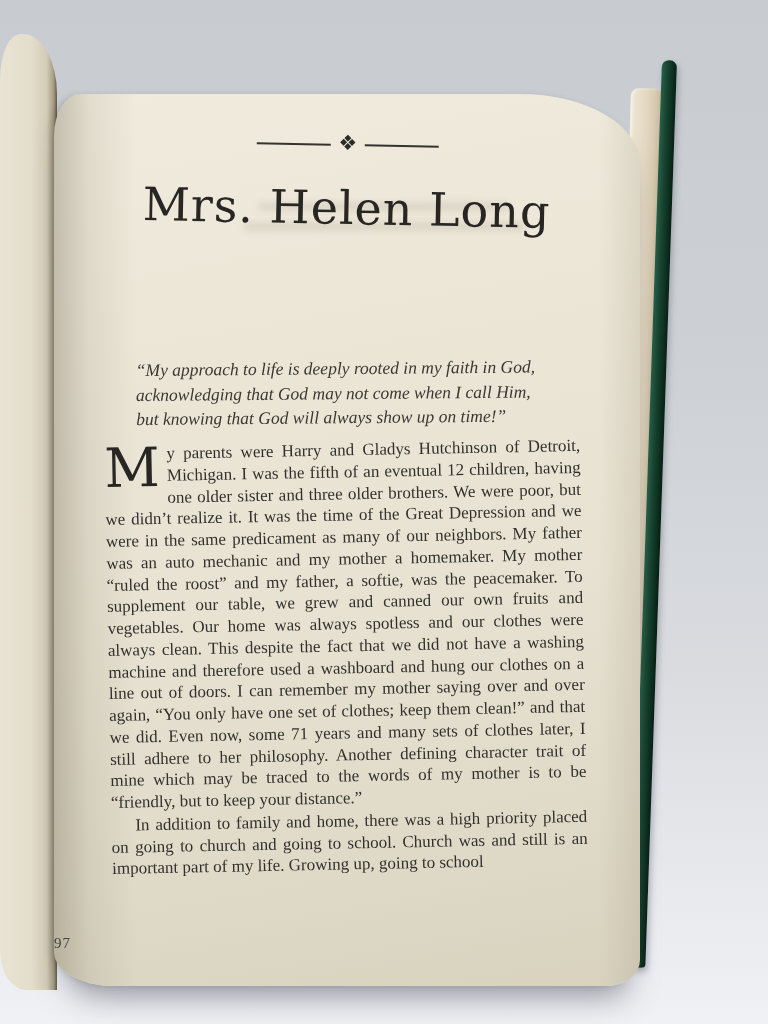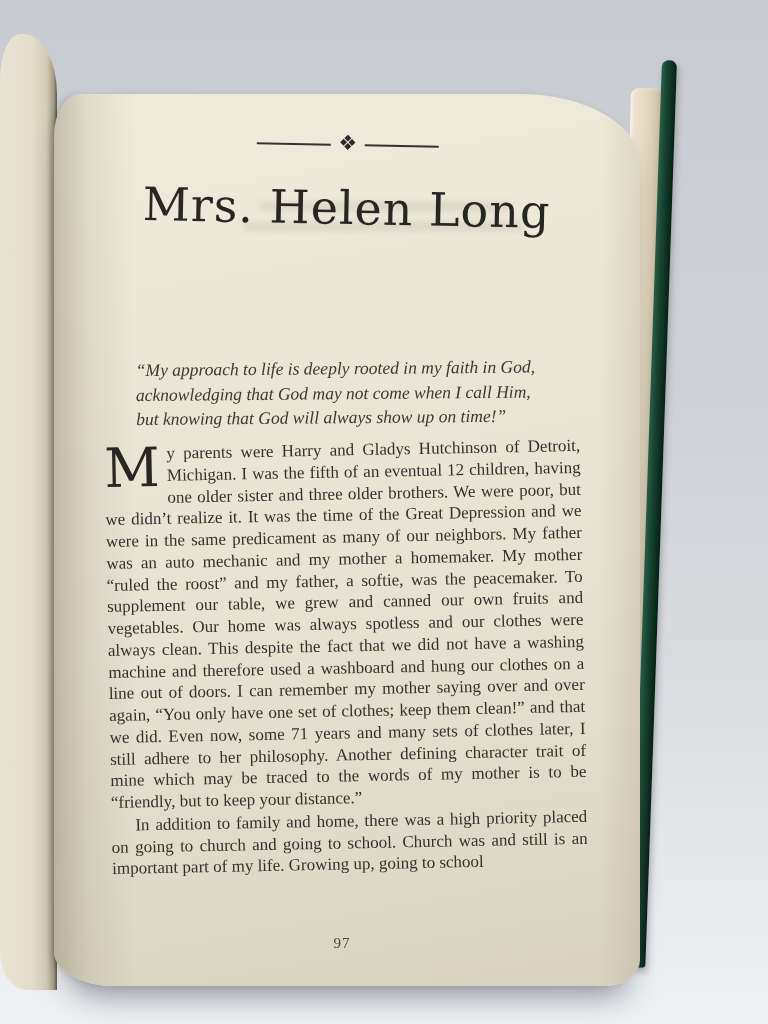--- a/index.html
+++ b/index.html
@@ -77,21 +77,21 @@
     font-size:17px;line-height:1.28;color:#31302c;text-align:justify;
   }
   .body-block p{margin:0;}
   .body-block p.indent{text-indent:24px;margin-top:1px;}
   .dropcap{
     float:left;font-family:"DejaVu Serif", serif;
     font-size:54px;line-height:.78;padding:4px 7px 0 0;color:#272623;
   }
 
   .folio{
-    position:absolute;left:0;bottom:34px;width:576px;text-align:center;
+    position:absolute;left:0;bottom:34px;width:576px;
     font-size:15px;color:#45443f;letter-spacing:1px;
   }
 </style>
 </head>
 <body>
 
 <div class="scene">
 
   <div class="left-page"></div>
   <div class="edge-stack"></div>

